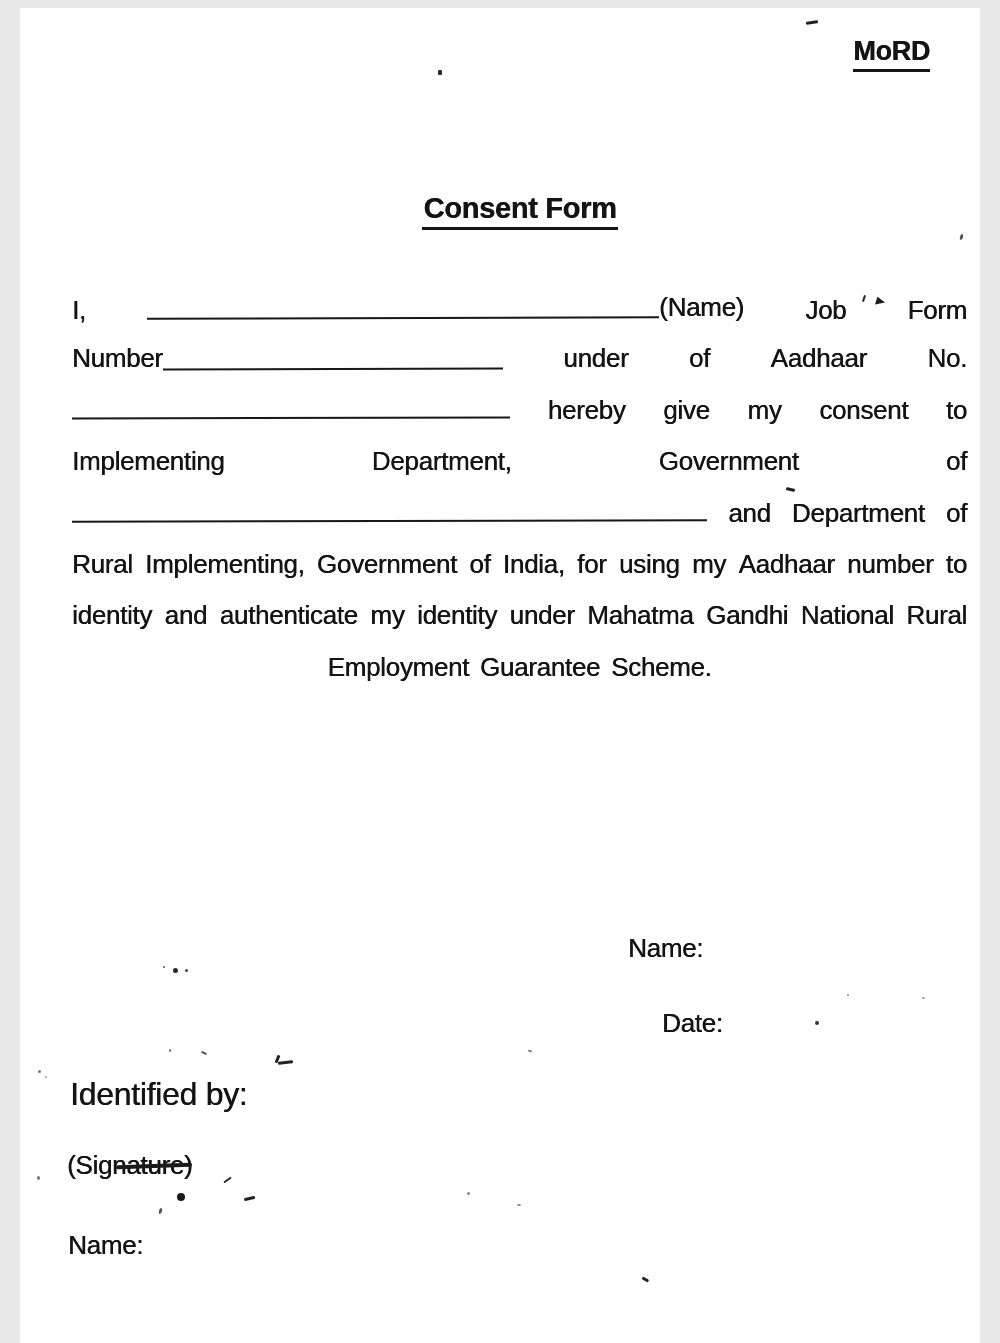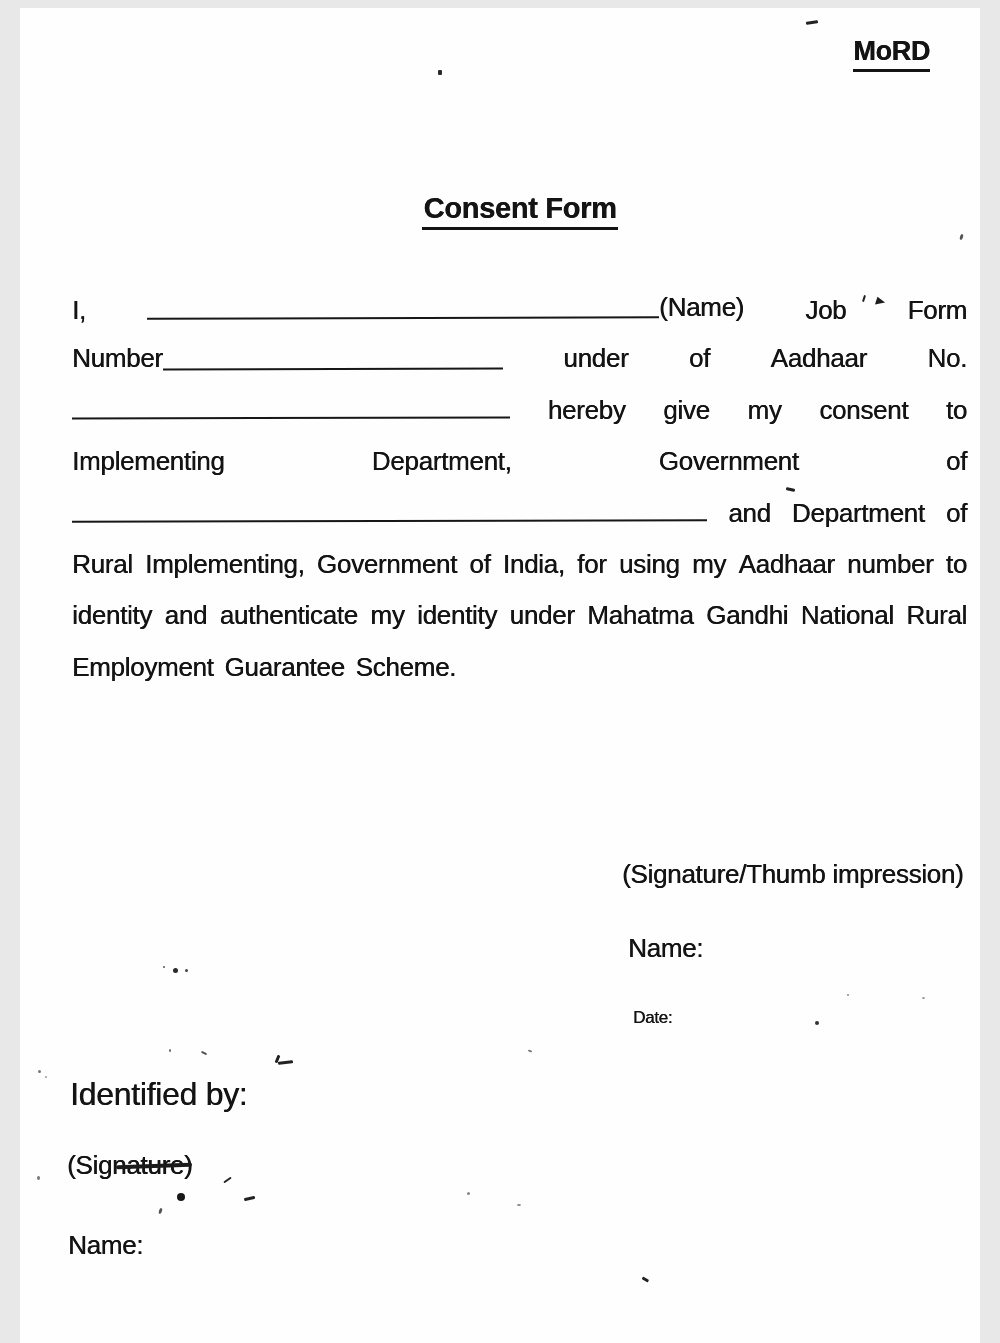--- a/index.html
+++ b/index.html
@@ -29,33 +29,33 @@
   .title-wrap{ position:absolute; top:184px; left:0; width:1000px; text-align:center; }
   .title{
     display:inline-block; font-size:29px; font-weight:700;
     border-bottom:3px solid #141414; padding:0 2px 2px 2px;
   }
 
   
   .para{ position:absolute; left:52px; top:284px; width:895px; font-size:26px; }
   .bline{ display:flex; align-items:baseline; height:51.4px; white-space:nowrap; }
   .bline.just{ justify-content:space-between; }
-  .bline.plain{ justify-content:flex-start; word-spacing:4px; }
+  .bline.plain{ justify-content:center; word-spacing:4px; }
   .seg-group{ display:inline-flex; align-items:center; }
   .blank{
     display:inline-block; height:16px;
     border-bottom:2.4px solid #171717;
     margin-bottom:-5px;
     transform:rotate(-0.15deg);
   }
 
   
   .sig-label{ position:absolute; left:602px; top:851px; font-size:26px; }
   .sig-name { position:absolute; left:608px; top:925px; font-size:26px; }
-  .sig-date { position:absolute; left:613px; top:1000px; font-size:17px; }
+  .sig-date { position:absolute; left:642px; top:1000px; font-size:26px; }
 
   
   .id-by   { position:absolute; left:50px; top:1068px; font-size:32px; }
   .id-sign { position:absolute; left:47px; top:1142px; font-size:26px; }
   .id-name { position:absolute; left:48px; top:1222px; font-size:26px; }
   .id-desig{ position:absolute; left:48px; top:1286px; font-size:26px; }
 
   
   .speck{ position:absolute; background:#2a2a2a; border-radius:50%; }
   .dash { position:absolute; background:#222; border-radius:1px; }
@@ -137,21 +137,20 @@
         <span>Mahatma</span>
         <span>Gandhi</span>
         <span>National</span>
         <span>Rural</span>
       </div>
       <div class="bline plain">
         <span>Employment Guarantee Scheme.</span>
       </div>
     </div>
 
-  <div class="sig-label scantext">(Signature/Thumb impression)</div>
   <div class="sig-name scantext">Name:</div>
   <div class="sig-date scantext">Date:</div>
 
   <div class="id-by scantext">Identified by:</div>
   <div class="id-sign scantext">(Signature)</div>
   <div class="id-name scantext">Name:</div>
 
   <div class="dash" style="left:786px;top:13px;width:12px;height:3px;transform:rotate(-8deg);"></div>
   <div class="speck" style="left:418px;top:62px;width:4px;height:5px;border-radius:1px;"></div>
   <div class="speck" style="left:940px;top:226px;width:3px;height:6px;background:#555;transform:rotate(18deg);"></div>

